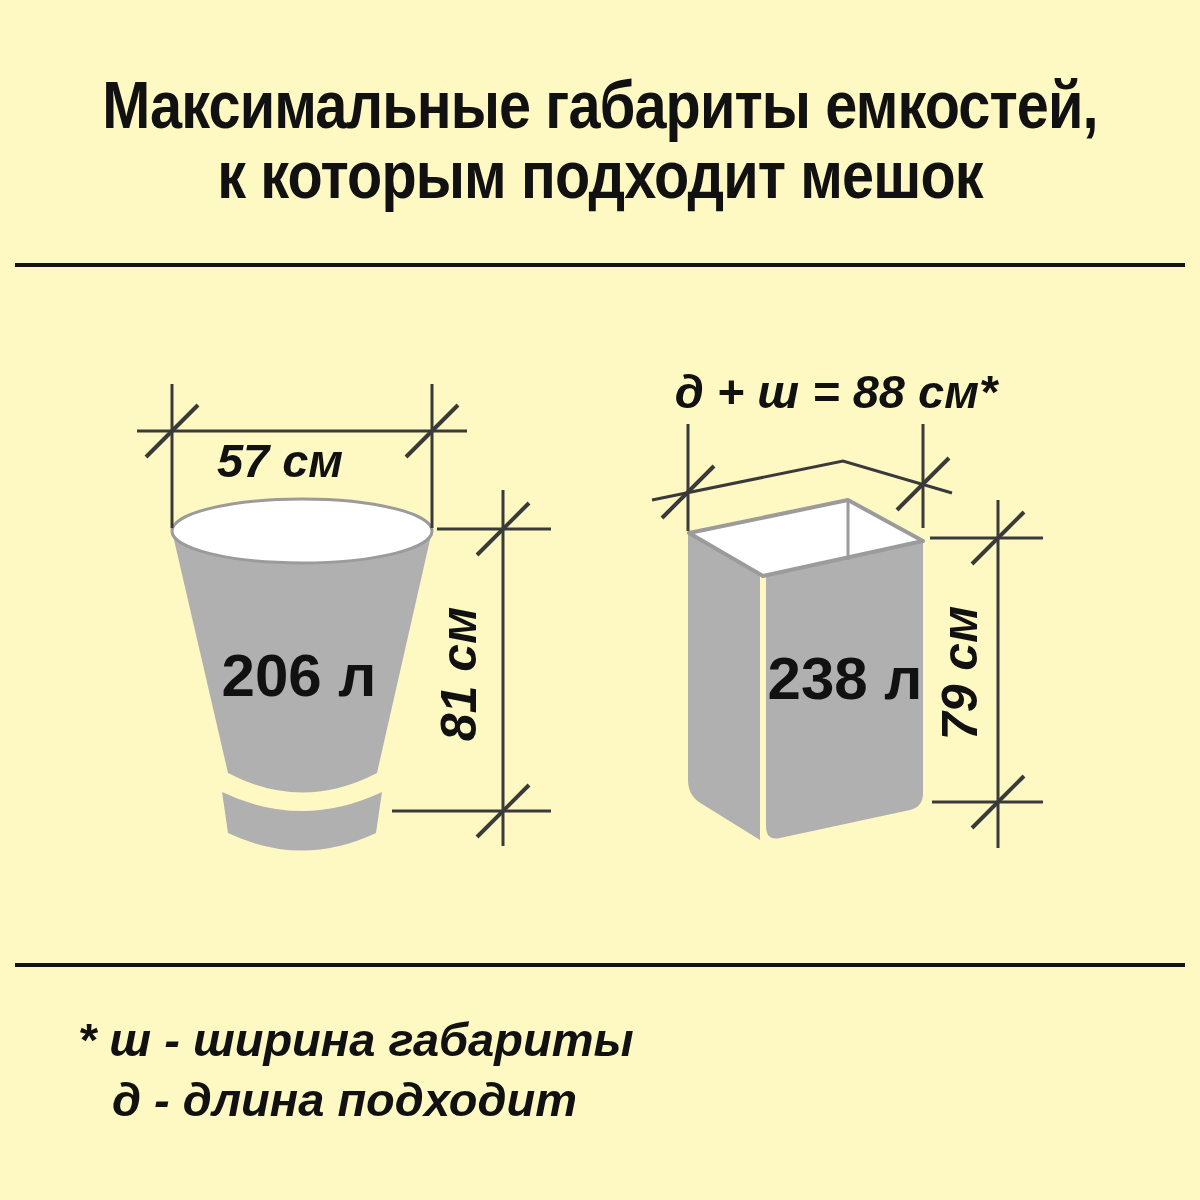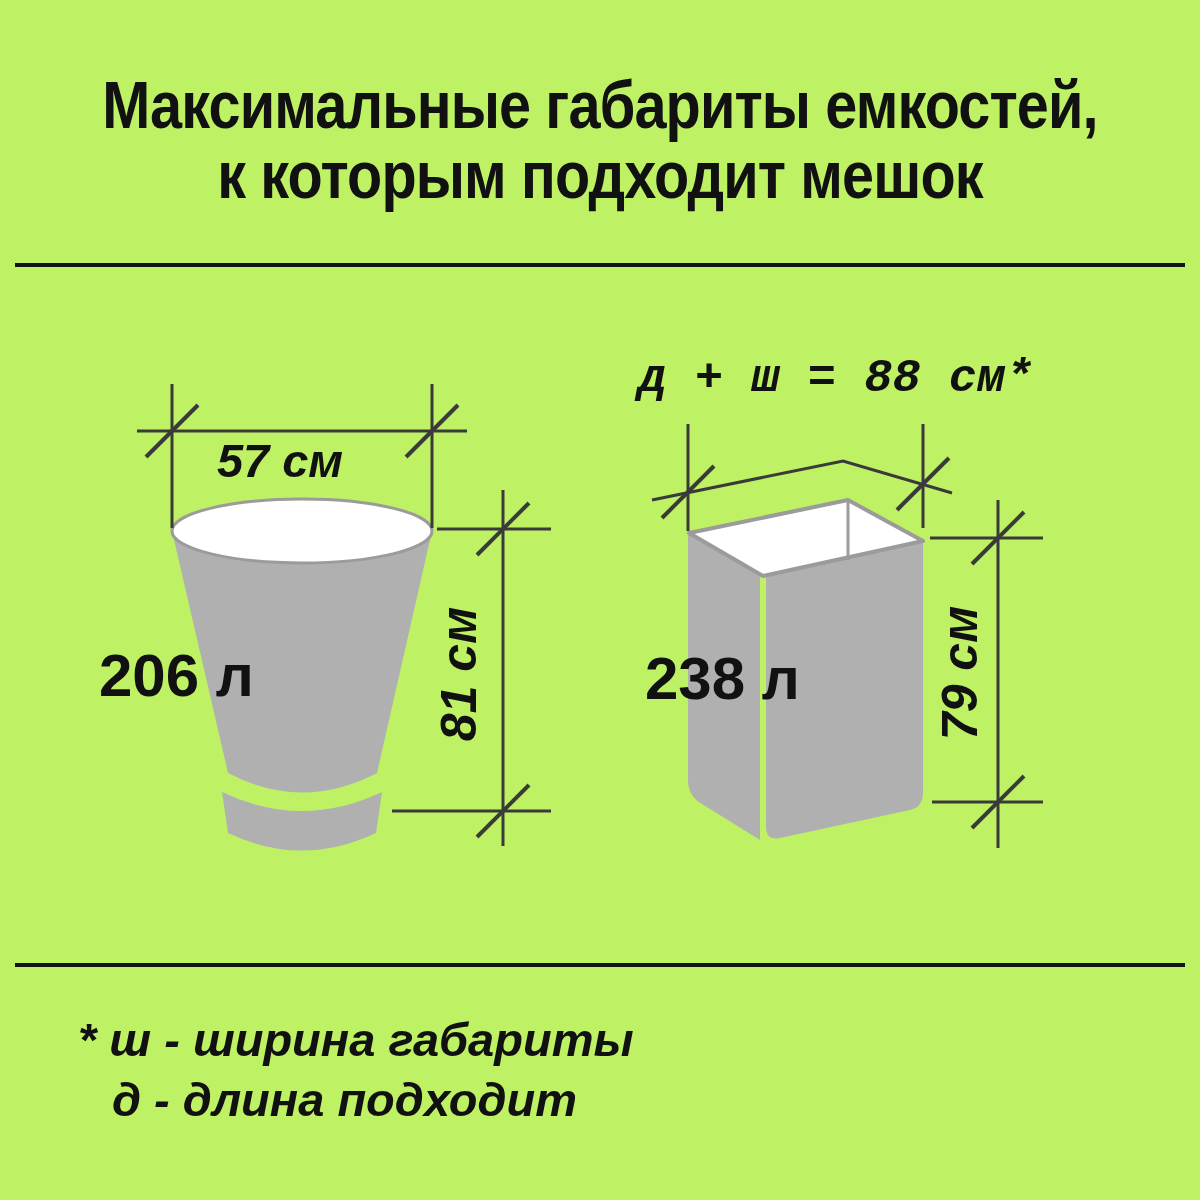--- a/index.html
+++ b/index.html
@@ -1,21 +1,21 @@
 <!DOCTYPE html>
 <html><head>
 <meta charset="utf-8">
 <style>
   * { margin: 0; padding: 0; box-sizing: border-box; }
   html, body { background: #ffffff; }
   .canvas {
     position: relative;
     width: 1200px;
     height: 1200px;
-    background: #bef264;
+    background: #fef9c3;
     overflow: hidden;
     font-family: "Liberation Sans", "DejaVu Sans", sans-serif;
     color: #111111;
   }
   .abs { position: absolute; }
   .title-line {
     left: 0;
     width: 1200px;
     text-align: center;
     font-size: 67px;
@@ -35,21 +35,21 @@
   .dim-label {
     font-size: 47px;
     font-weight: bold;
     font-style: italic;
     text-align: center;
     white-space: nowrap;
   }
   .vol-label {
     font-size: 60px;
     font-weight: bold;
-    text-align: left;
+    text-align: center;
     white-space: nowrap;
   }
   .rot-label {
     width: 220px;
     height: 64px;
     line-height: 64px;
     font-size: 50px;
     font-weight: bold;
     font-style: italic;
     text-align: center;
@@ -120,20 +120,20 @@
       <line x1="998" y1="500" x2="998" y2="848"></line>
       <line x1="972" y1="564" x2="1024" y2="512" stroke-width="4"></line>
       <line x1="972" y1="828" x2="1024" y2="776" stroke-width="4"></line>
     </g>
   </svg>
 
   <div class="abs dim-label" style="left: 80px; top: 433px; width: 400px;">57 см</div>
   <div class="abs vol-label" style="left: 99px; top: 641px; width: 400px;">206 л</div>
   <div class="abs rot-label" style="left: 349px; top: 642px;">81 см</div>
 
-  <div class="abs dim-label" style="left: 636px; top: 352px; width: 400px; font-family: Liberation Mono, monospace;">д + ш = 88 см*</div>
+  <div class="abs dim-label" style="left: 636px; top: 364px; width: 400px;">д + ш = 88 см*</div>
   <div class="abs vol-label" style="left: 645px; top: 644px; width: 400px;">238 л</div>
   <div class="abs rot-label" style="left: 850px; top: 641px;">79 см</div>
 
   <div class="abs footnote-line" style="left: 78px; top: 1012px;">* ш - ширина габариты</div>
   <div class="abs footnote-line" style="left: 112px; top: 1072px;">д  - длина подходит</div>
 
 </div>
 
 </body></html>

